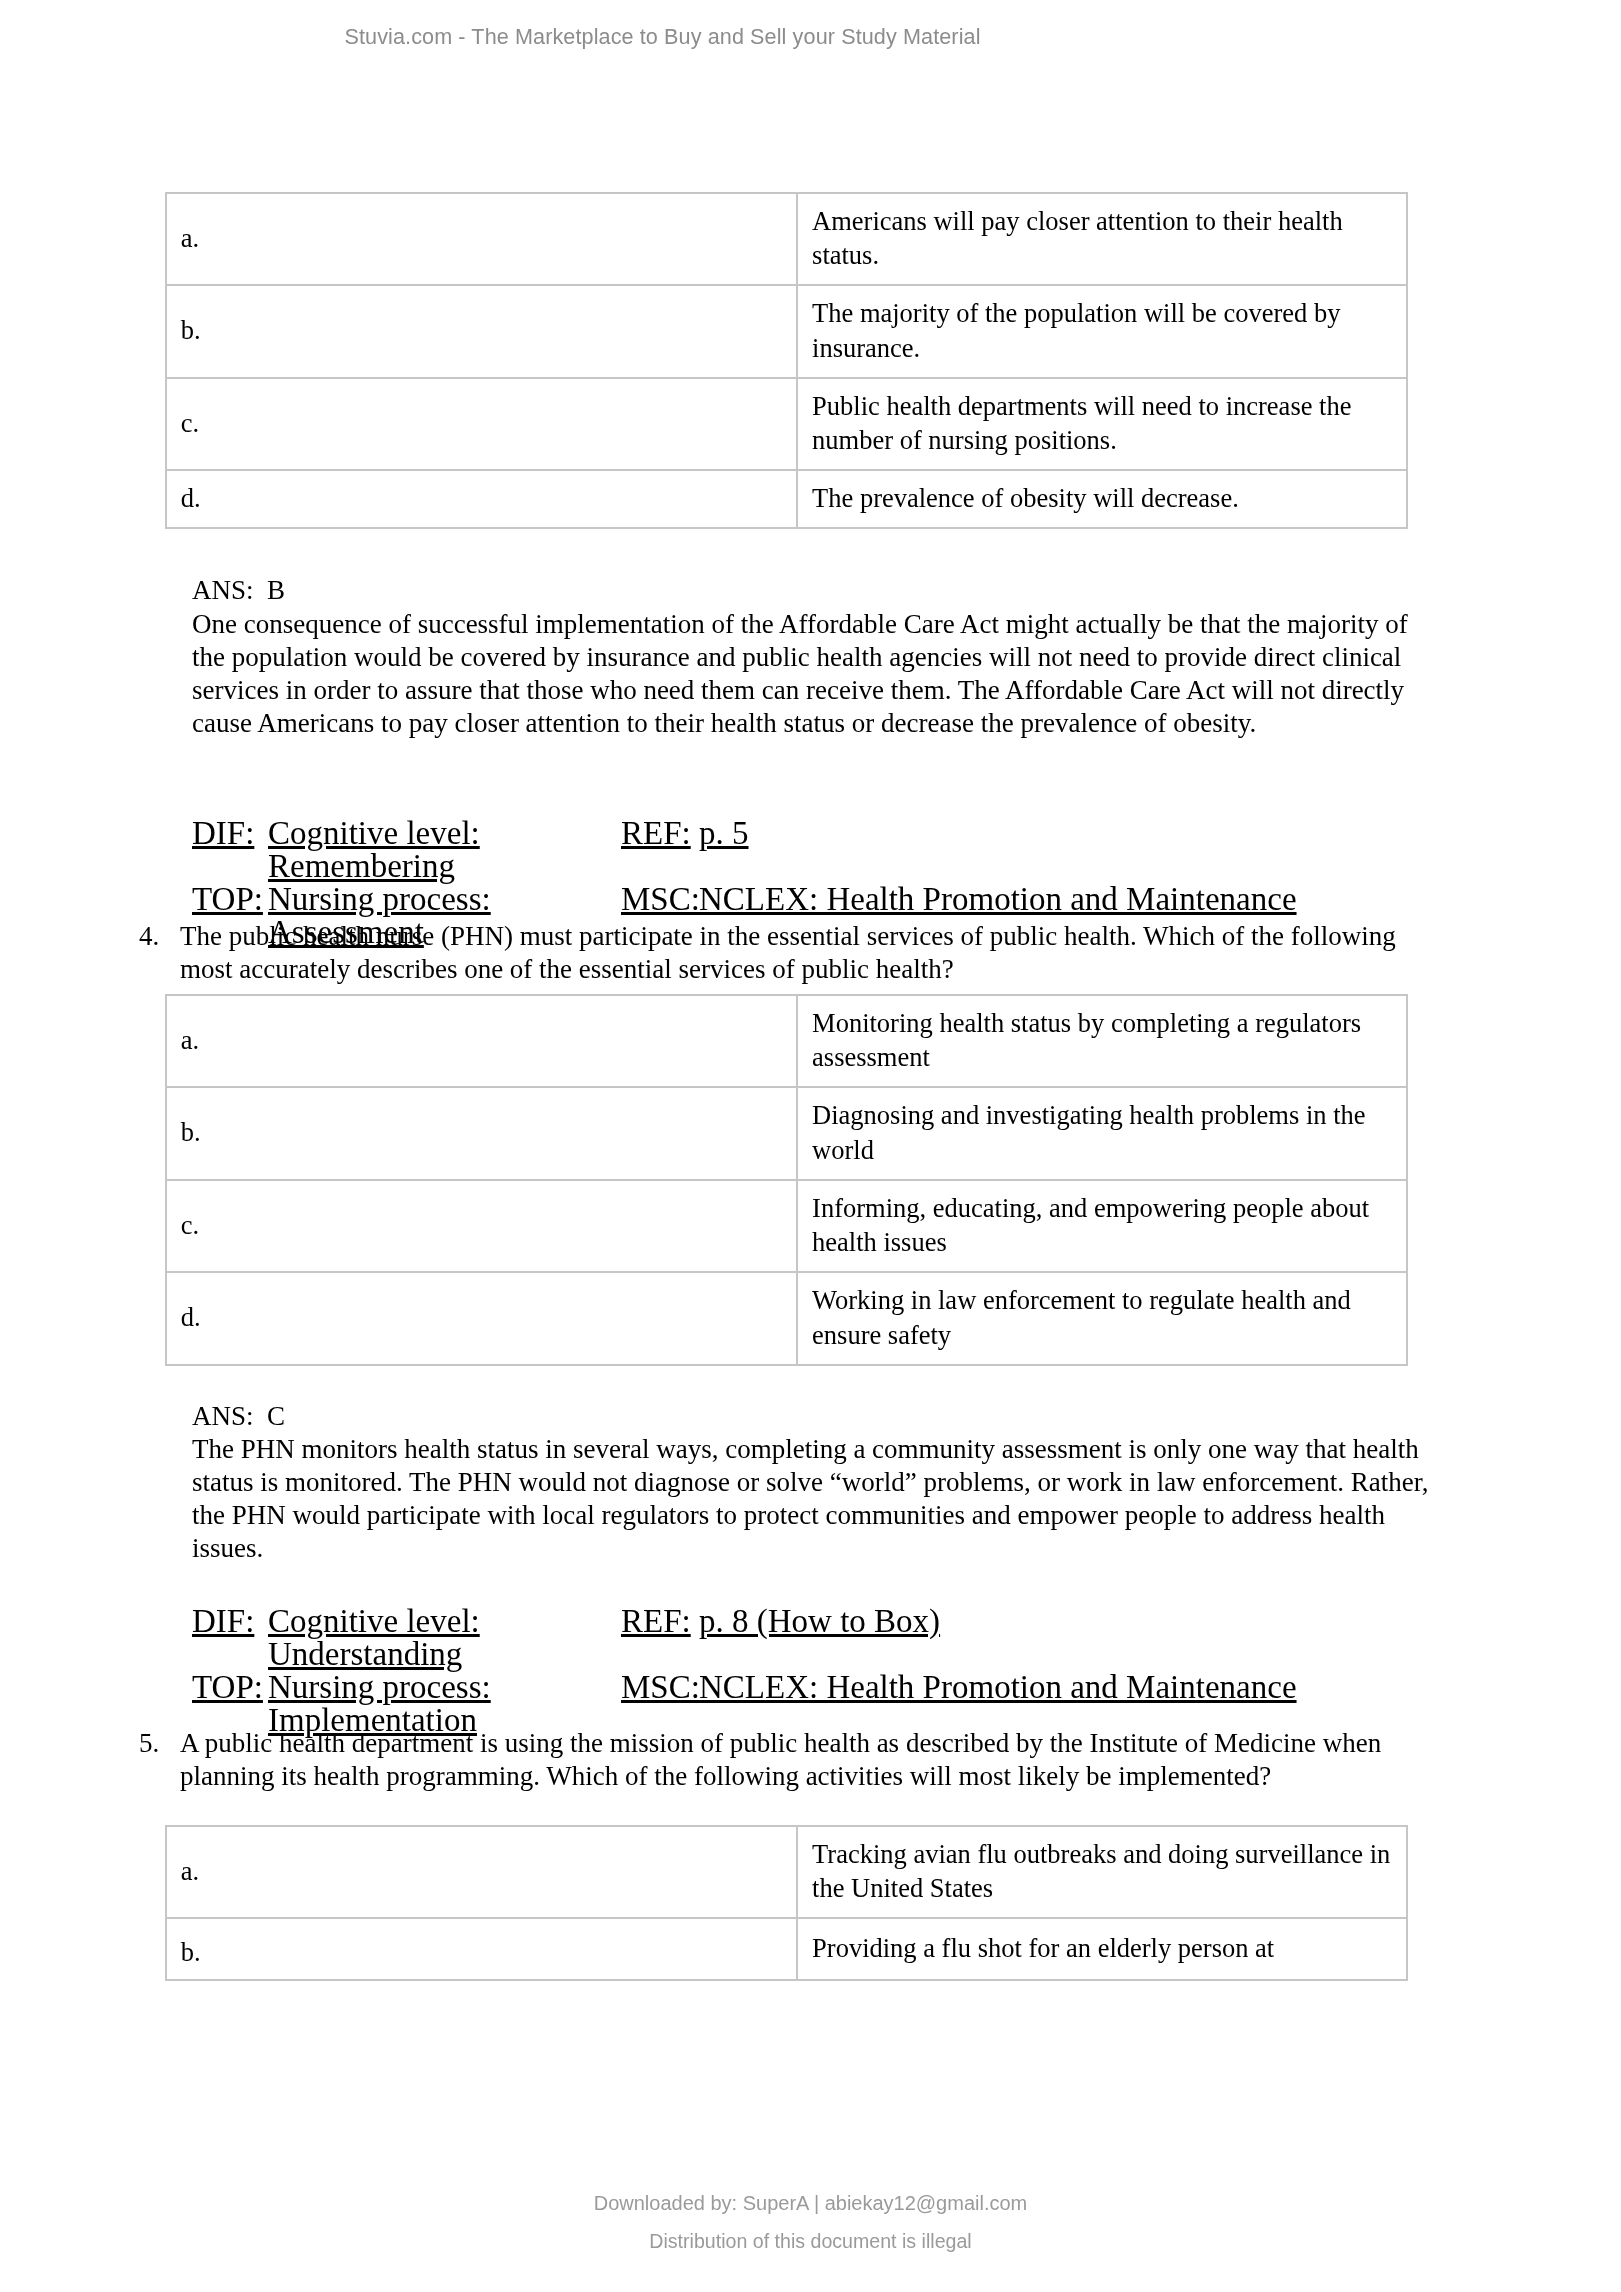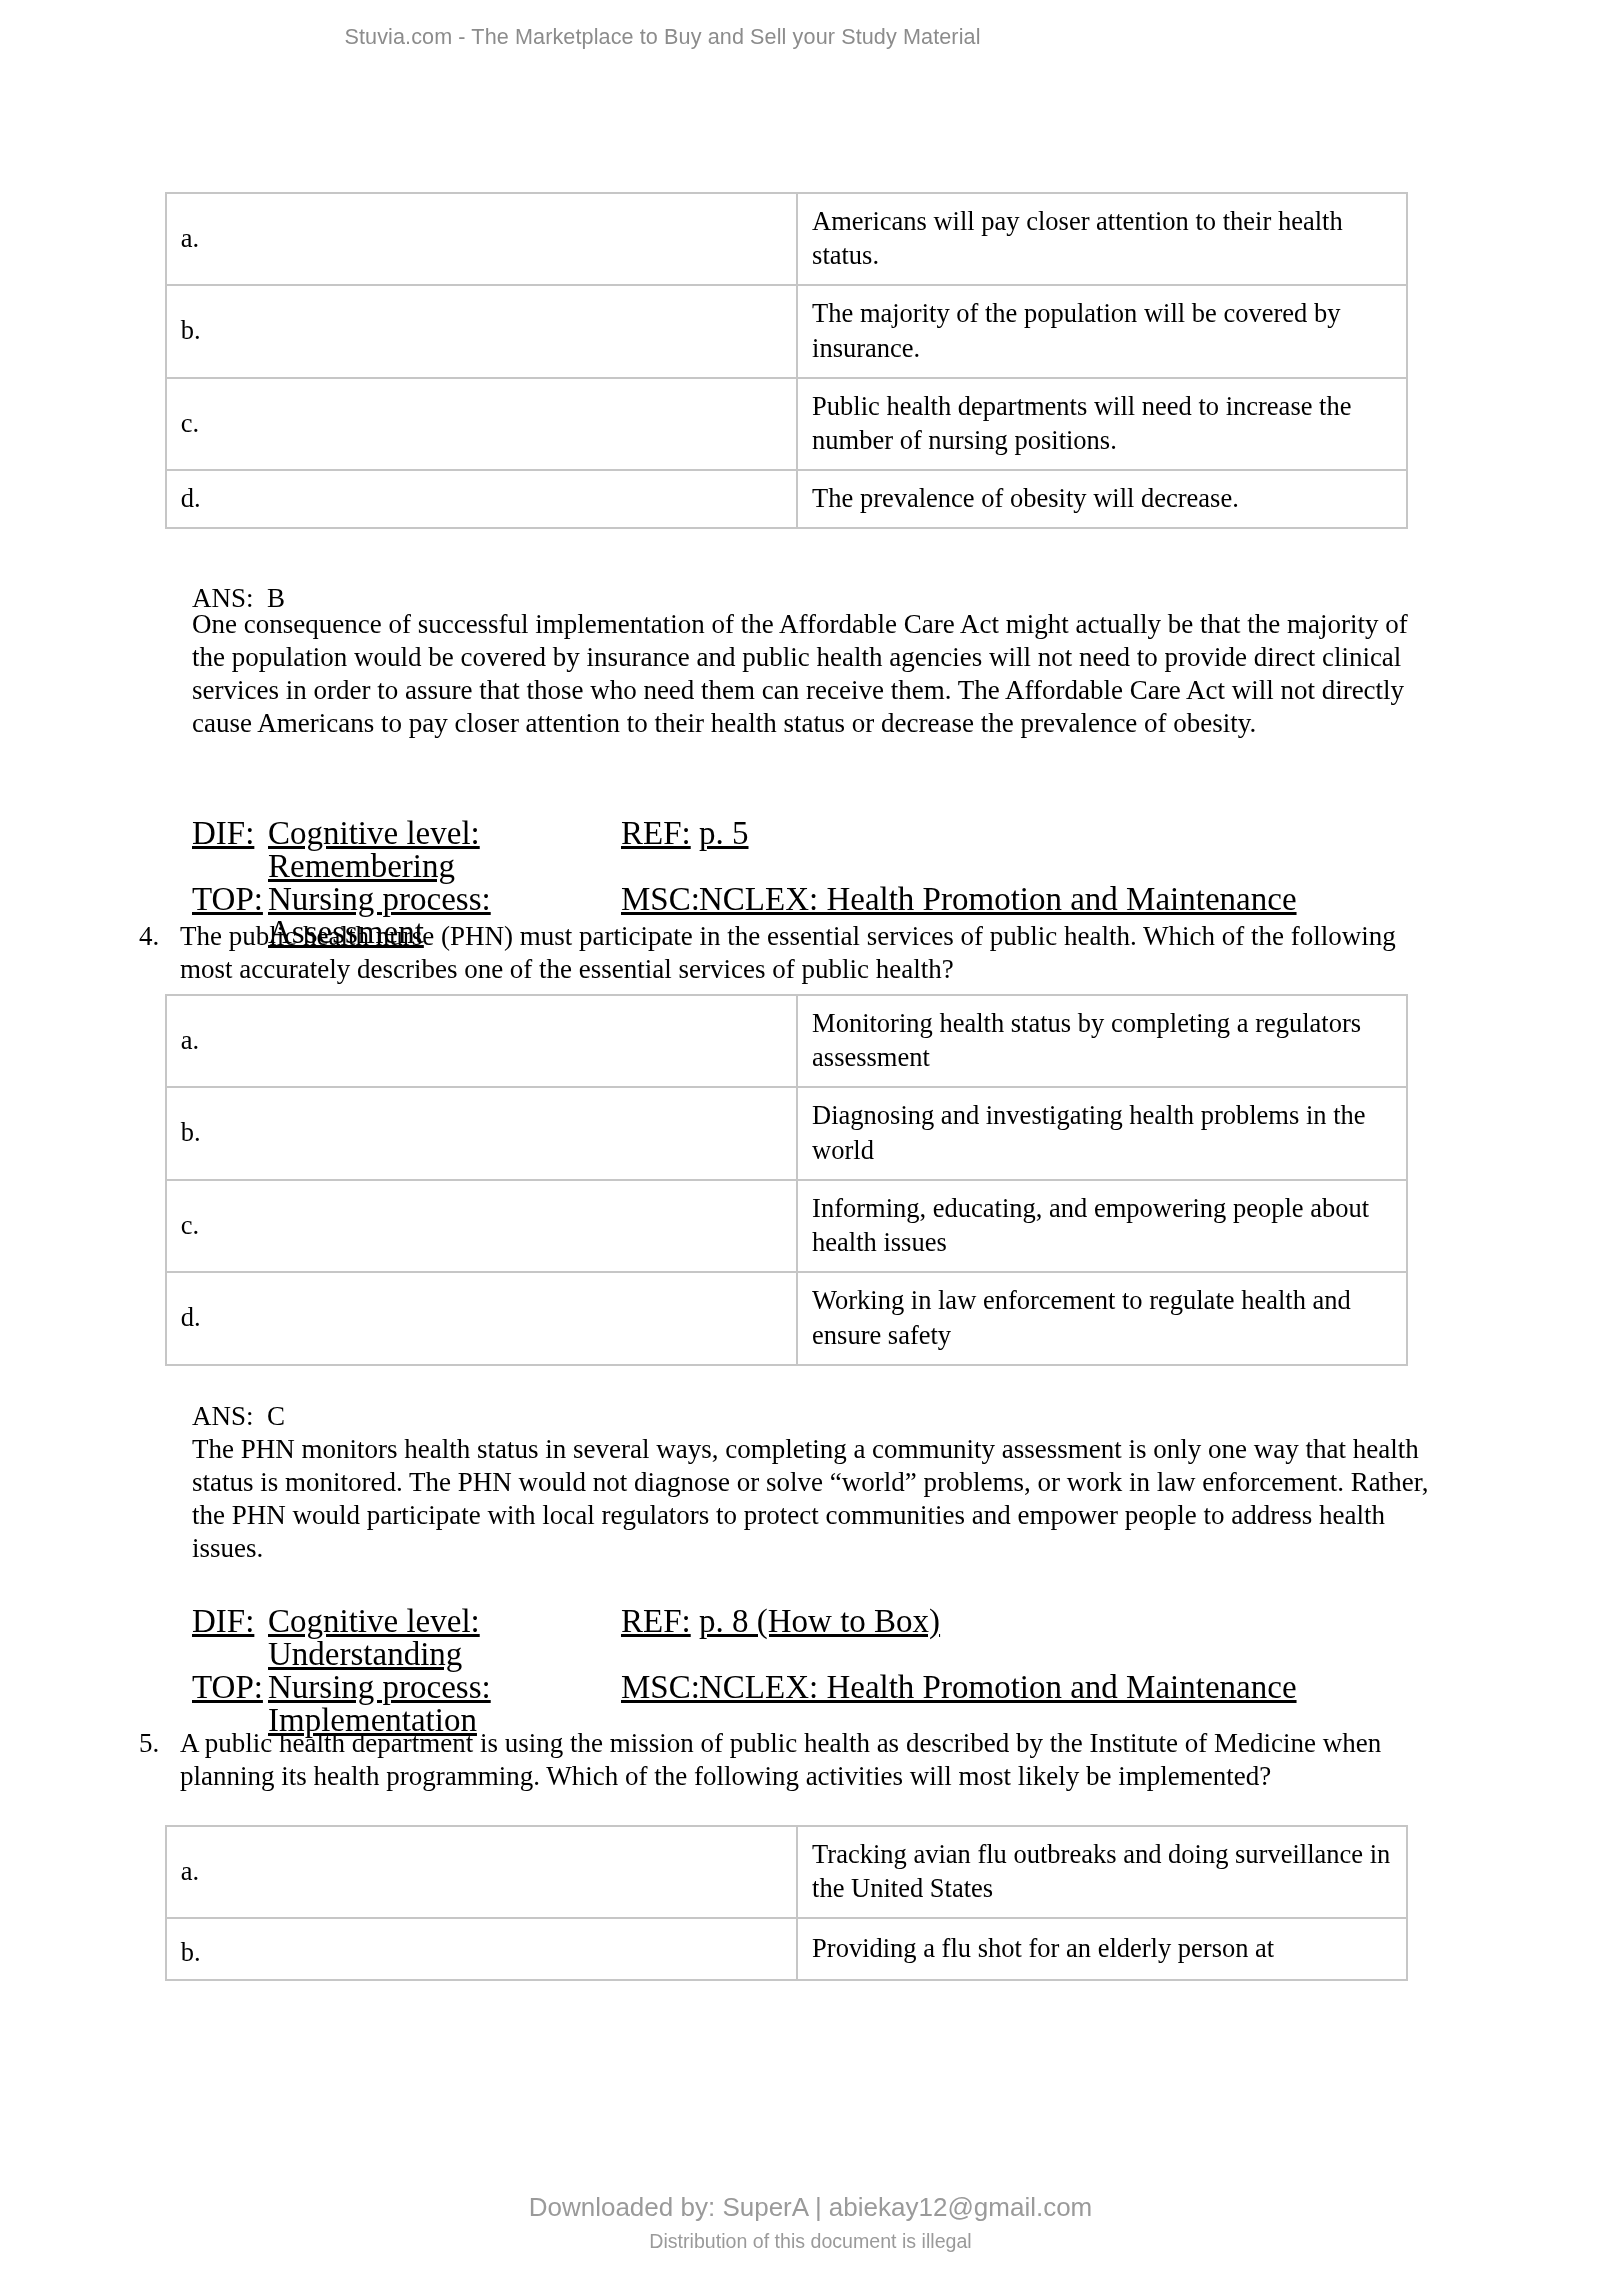--- a/index.html
+++ b/index.html
@@ -38,21 +38,21 @@
 
   
   .doc-footer {
     position: absolute;
     left: 0;
     width: 1621px;
     text-align: center;
     font-family: "Liberation Sans", "DejaVu Sans", sans-serif;
     color: #9a9a9a;
   }
-  .doc-footer .line1 { position: absolute; top: 2192px; left: 0; width: 1621px; font-size: 26px; }
+  .doc-footer .line1 { position: absolute; top: 2192px; left: 0; width: 1621px; font-size: 20px; }
   .doc-footer .line2 { position: absolute; top: 2230px; left: 0; width: 1621px; font-size: 19.6px; }
 
   
   .opt-table {
     position: absolute;
     border-collapse: collapse;
     table-layout: fixed;
     border: 2.9px solid #c6c6c6;
     background: #ffffff;
   }
@@ -119,21 +119,21 @@
         <td class="letter">c.</td>
         <td class="text">Public health departments will need to increase the number of nursing positions.</td>
       </tr>
       <tr>
         <td class="letter">d.</td>
         <td class="text">The prevalence of obesity will decrease.</td>
       </tr>
     </tbody>
   </table>
 
-  <div class="blk ans-label" style="top:574px; left:192px;margin-top:8px;">ANS:  B</div>
+  <div class="blk ans-label" style="top:574px; left:192px;">ANS:  B</div>
 
   <div class="blk rationale" style="top:608px; left:192px; width:1240px; text-align:left;">One consequence of successful implementation of the Affordable Care Act might actually be that the majority of the population would be covered by insurance and public health agencies will not need to provide direct clinical services in order to assure that those who need them can receive them. The Affordable Care Act will not directly cause Americans to pay closer attention to their health status or decrease the prevalence of obesity.</div>
 
   <div class="meta" style="top:817px; left:192px; width:1225px;">
     <div class="row">
       <span class="k">DIF:</span>
       <span class="v1">Cognitive level: Remembering</span>
       <span class="k2">REF:</span>
       <span class="v2">p. 5</span>
     </div>

